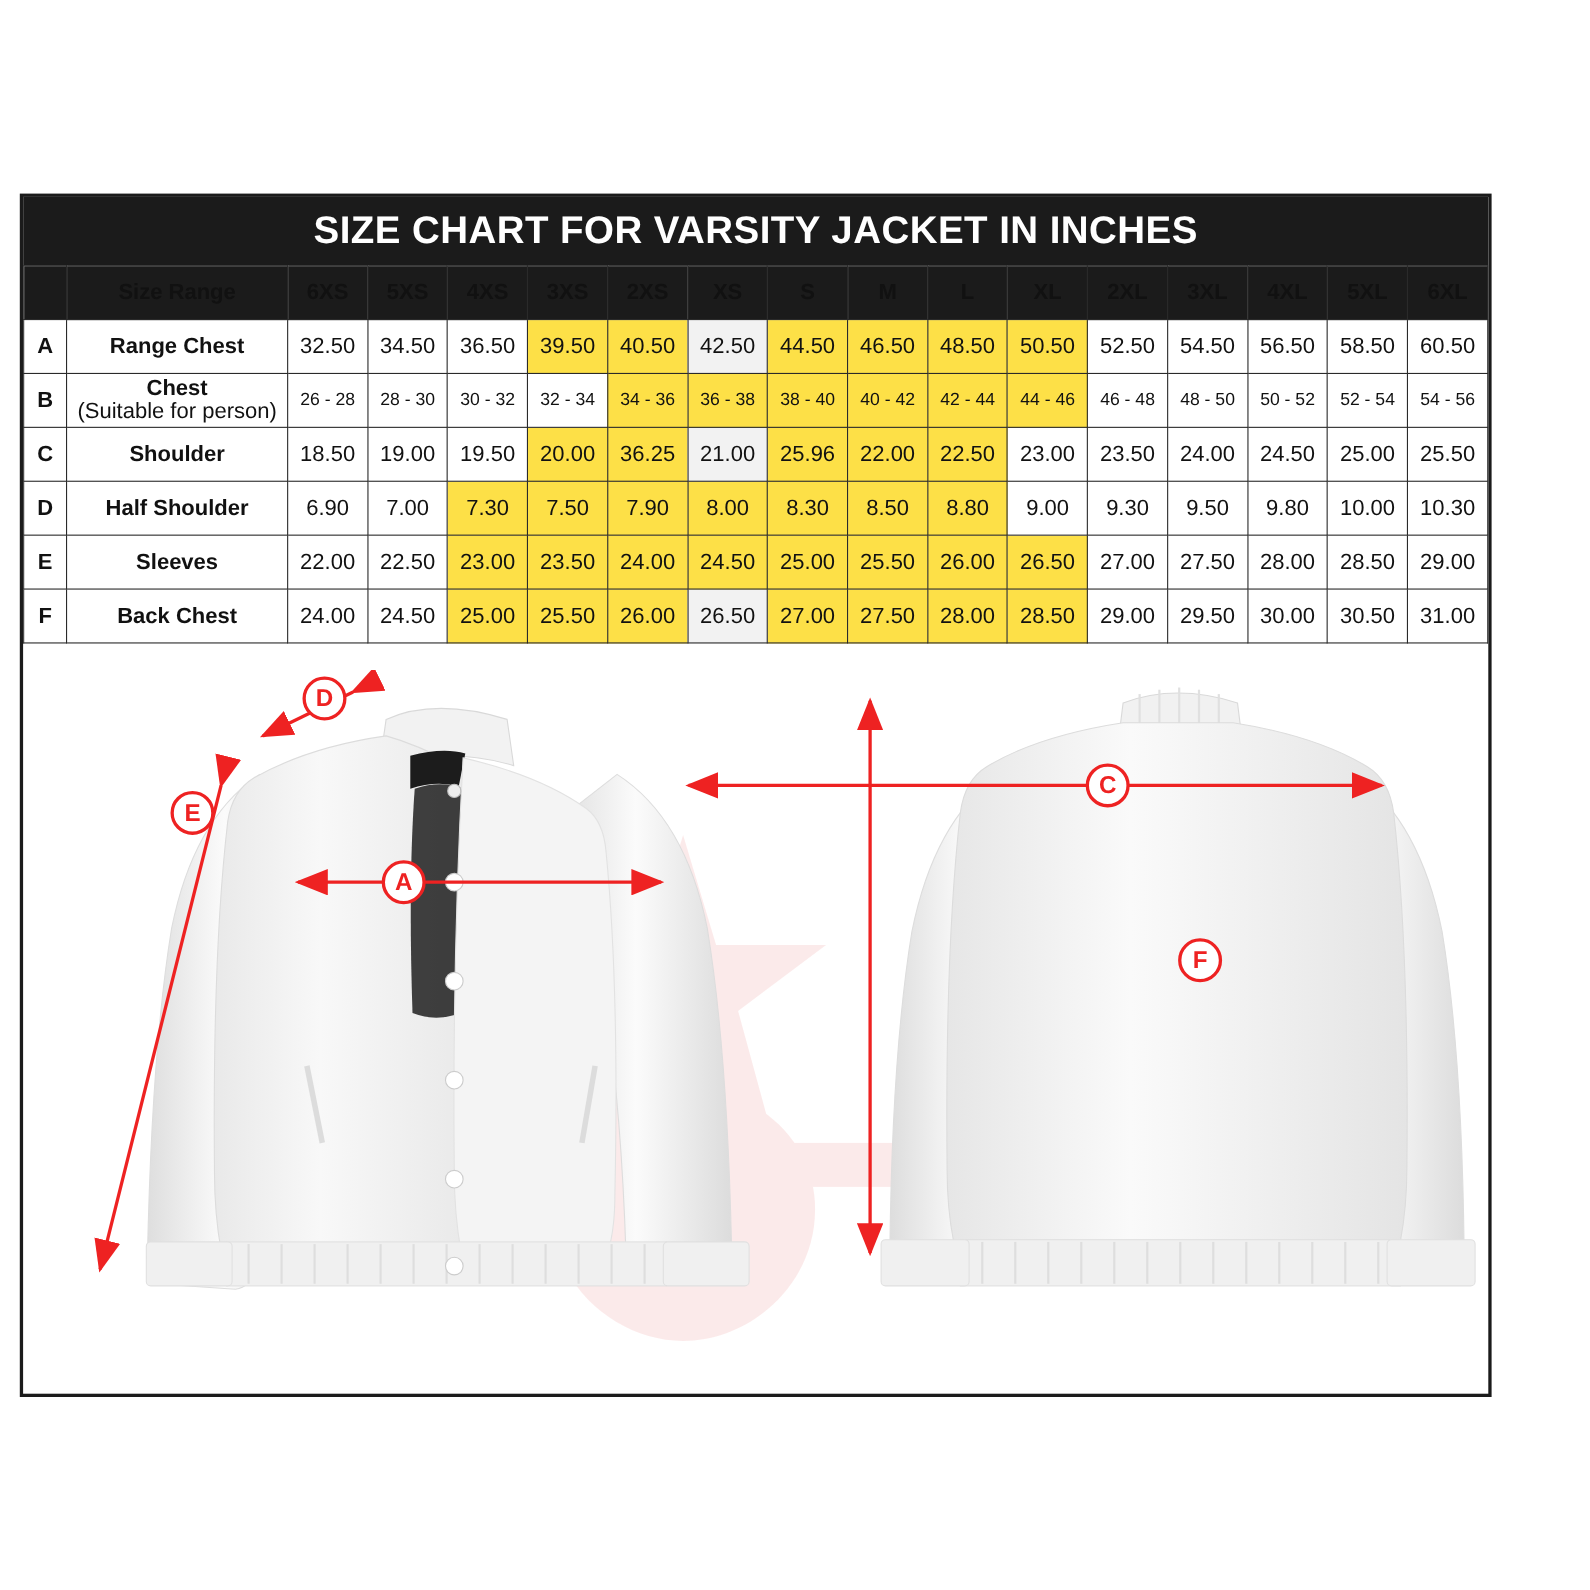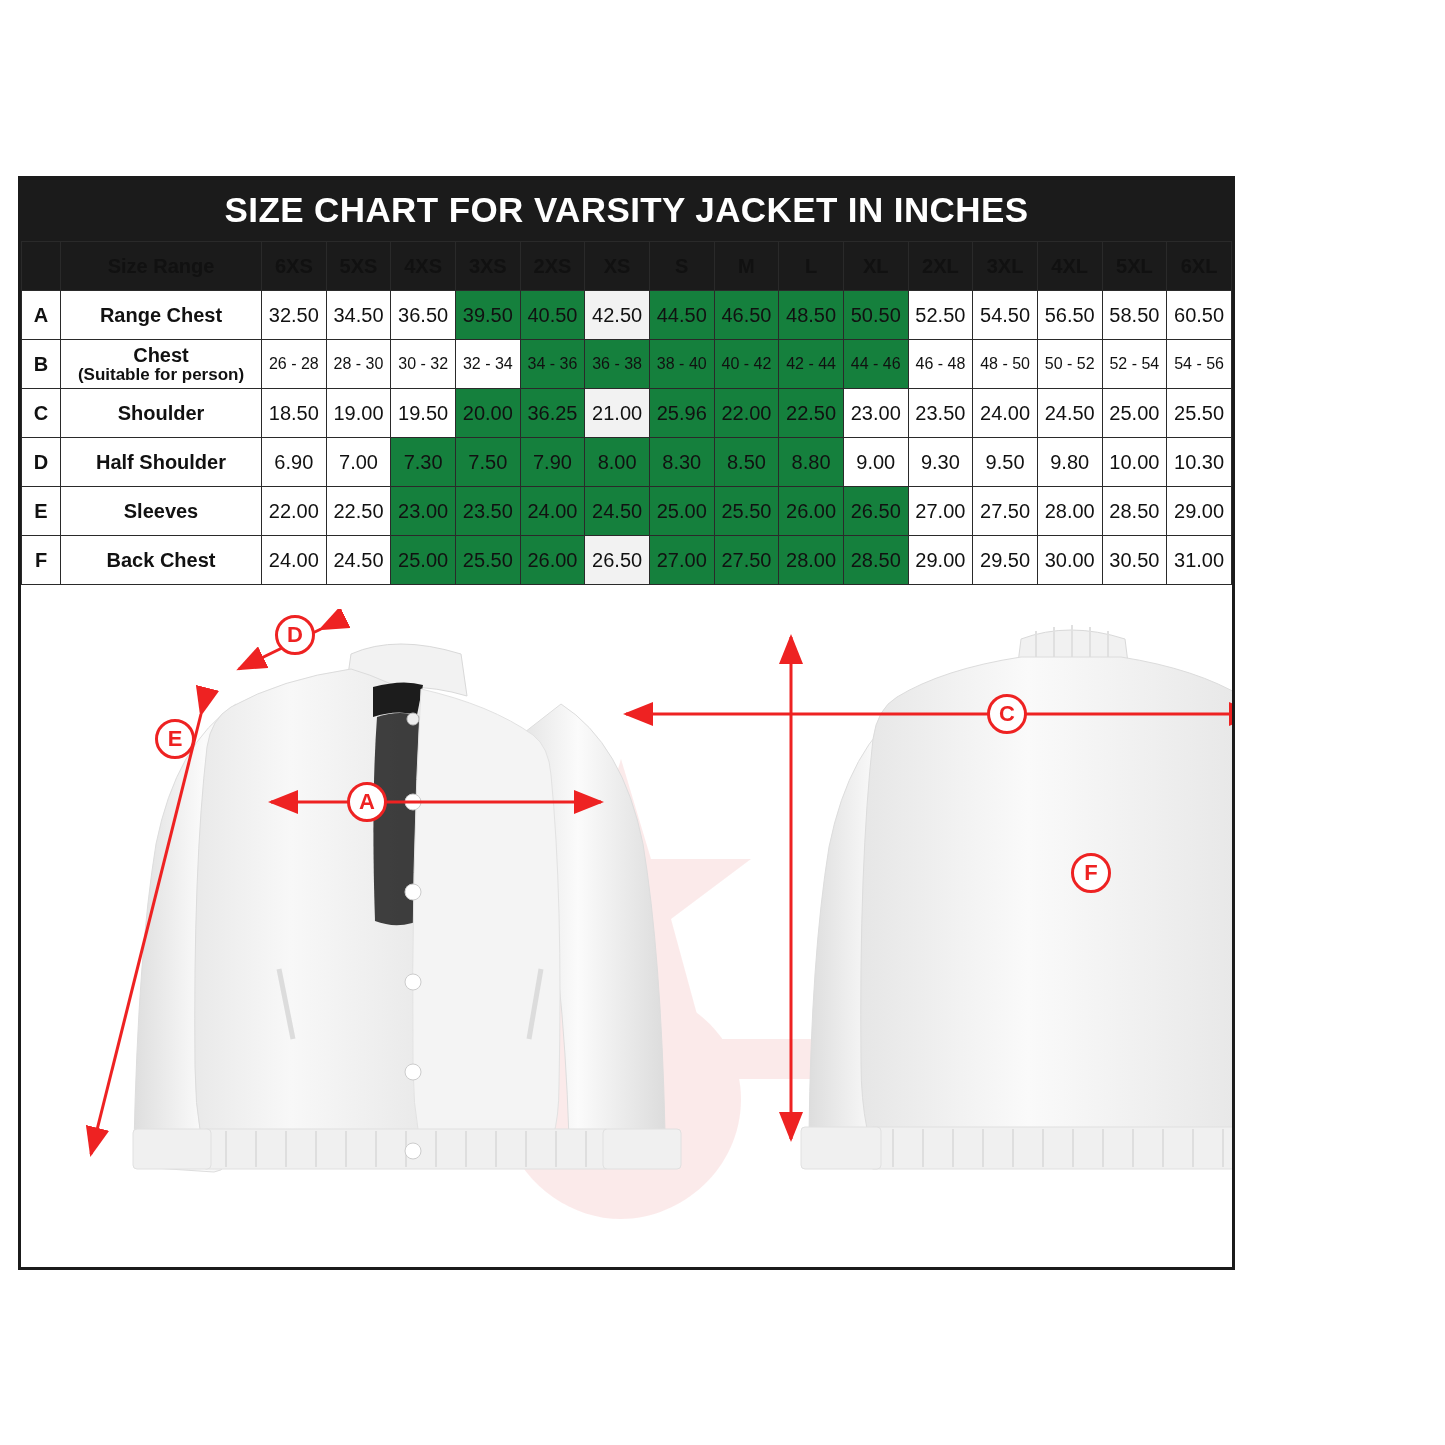--- a/index.html
+++ b/index.html
@@ -18,21 +18,21 @@
     position: absolute;
     left: 0; top: 0;
     width: 1445px;
     height: 1445px;
     background: #ffffff;
   }
   .card {
     position: absolute;
     left: 18px;
     top: 176px;
-    width: 1217px;
+    width: 1338px;
     height: 1094px;
     background: #ffffff;
     border: 3px solid #1b1b1b;
     box-sizing: border-box;
     overflow: hidden;
   }
   
   .title-bar {
     height: 62px;
     background: #1b1b1b;
@@ -86,32 +86,32 @@
     width: 38px;
   }
   td.label-cell {
     font-weight: bold;
     font-size: 22px;
     color: #111111;
     line-height: 1.05;
   }
   td.label-cell .sub {
     display: block;
-    font-size: 17px;
-    font-weight: bold;
+    font-size: 20px;
+    font-weight: normal;
   }
   td.val {
     font-size: 20px;
     color: #111111;
   }
   td.val.small {
     font-size: 16px;
   }
   
-  td.tint { background: #15803d; }
+  td.tint { background: #fde047; }
   td.tint2 { background: #f2f2f2; }
   
   .illus {
     position: absolute;
     left: 0;
     top: 430px;
     width: 1403px;
     height: 660px;
   }
   .watermark {

